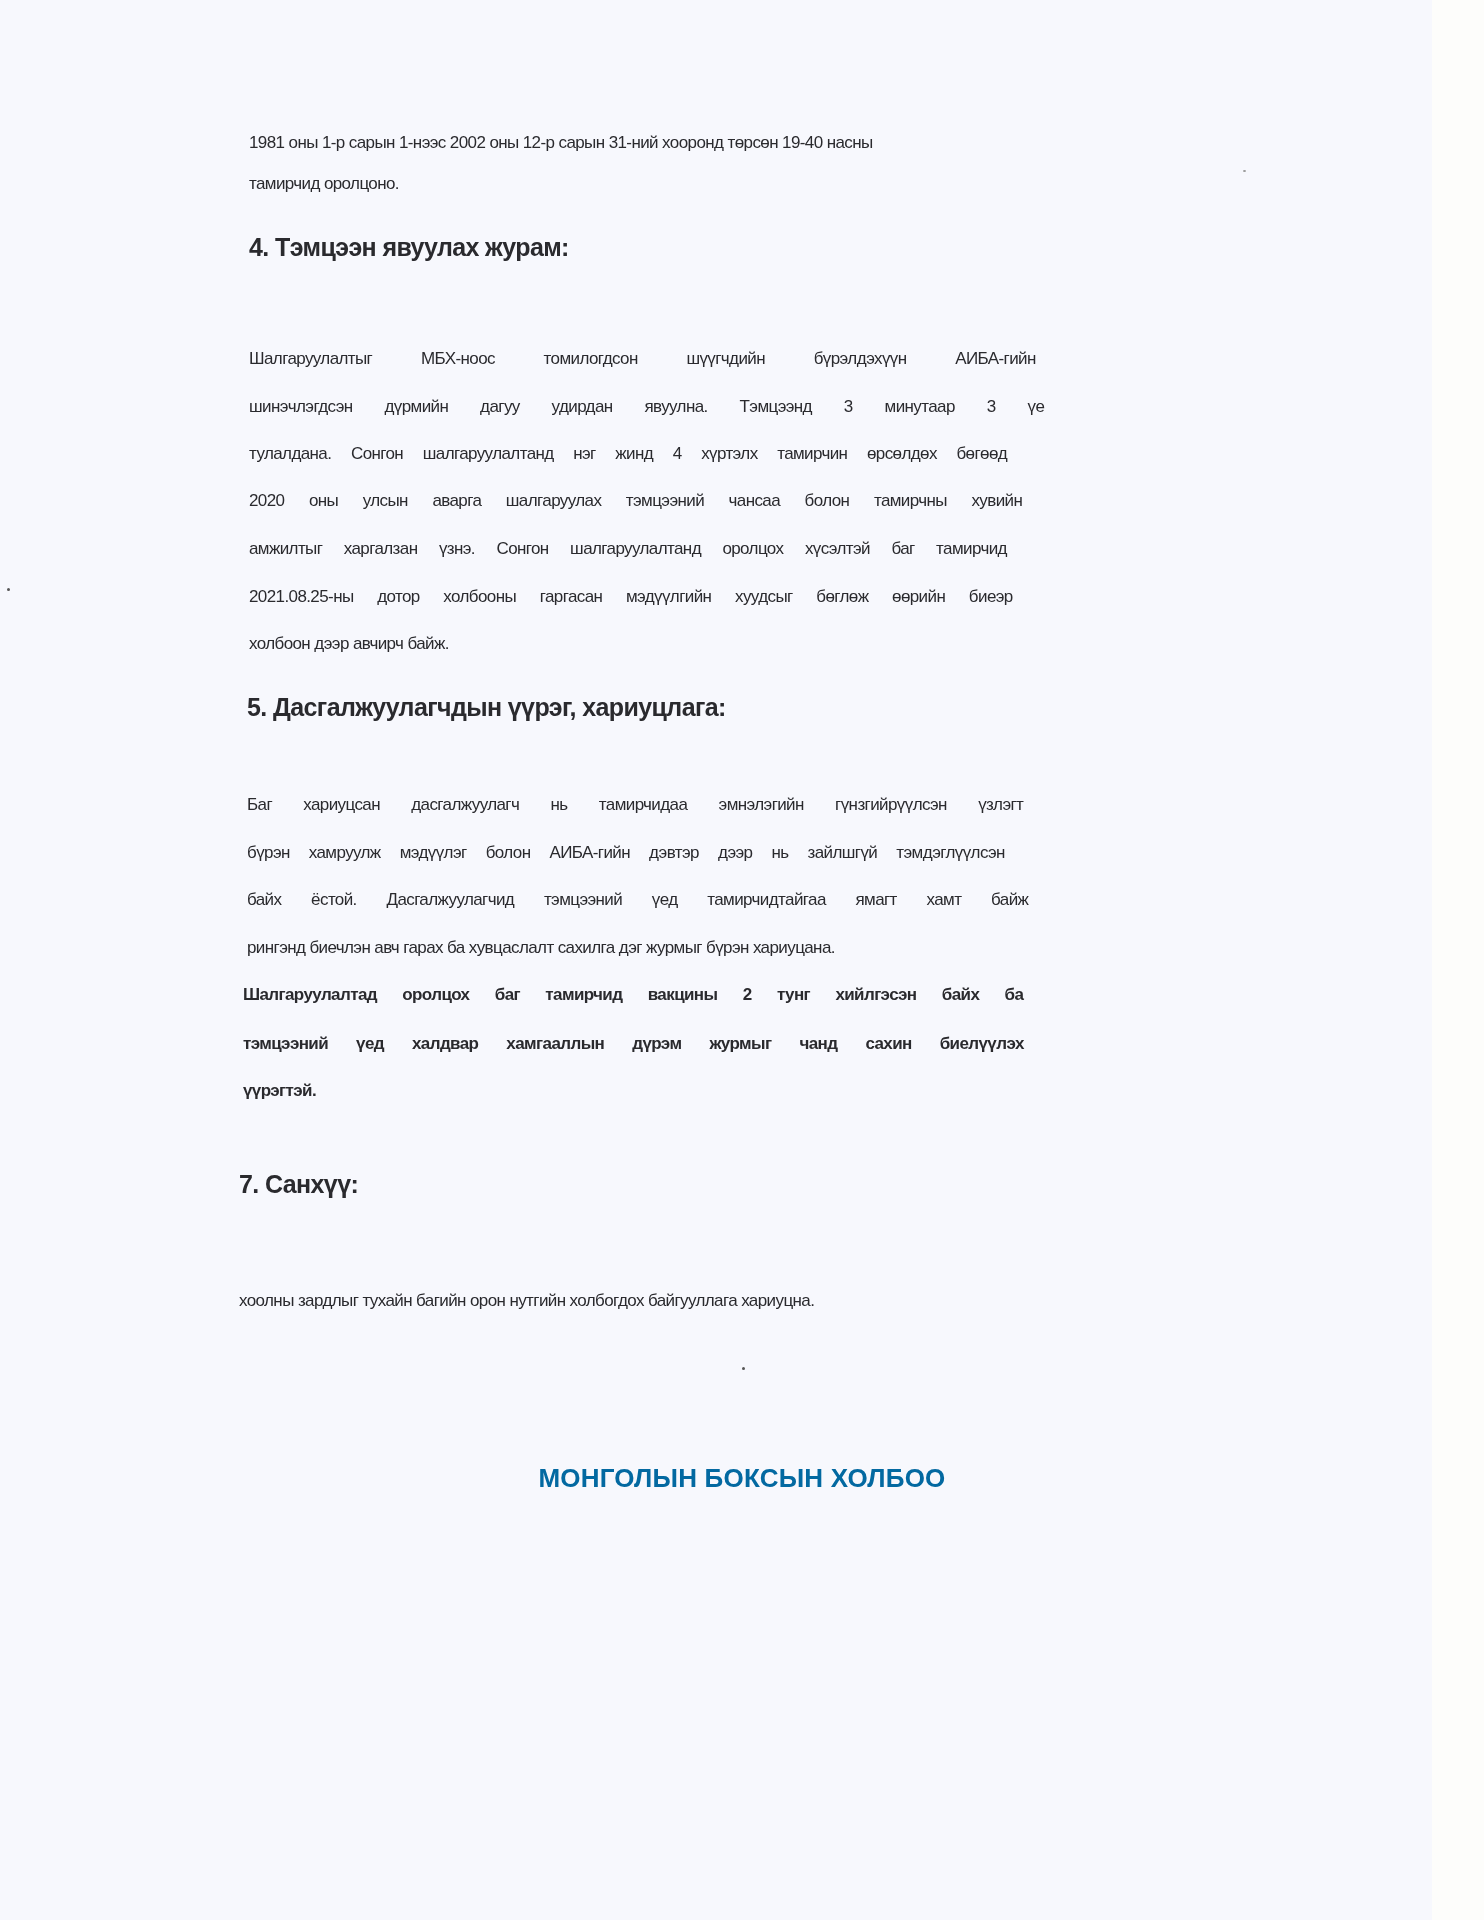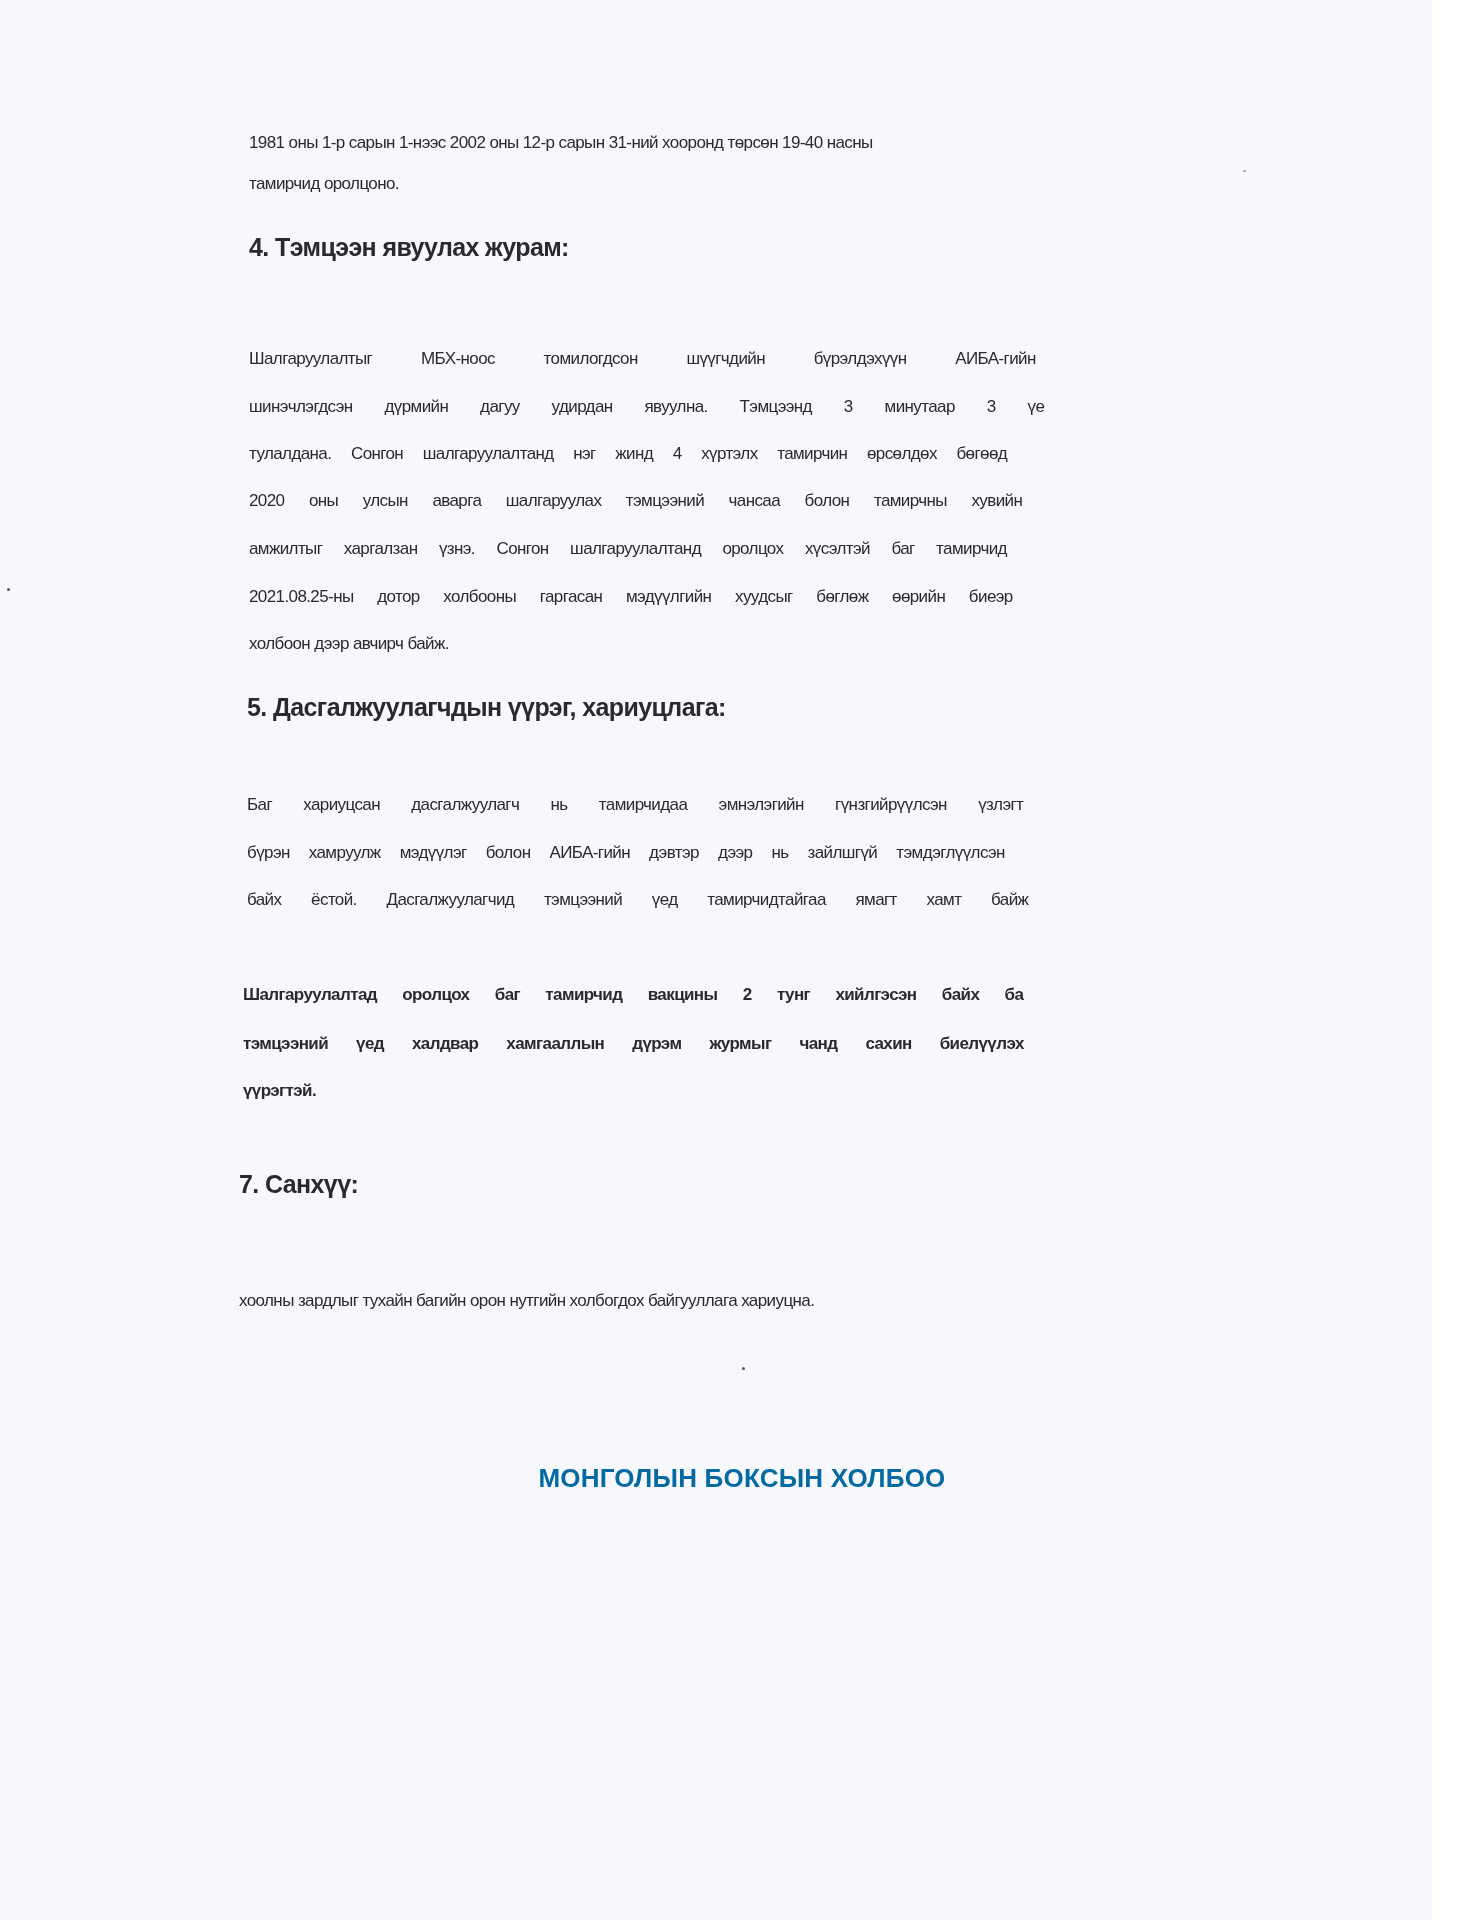--- a/index.html
+++ b/index.html
@@ -53,20 +53,21 @@
   <div class="line fit" style="top: 486px; left: 249px; word-spacing: 20.4062px;">2020 оны улсын аварга шалгаруулах тэмцээний чансаа болон тамирчны хувийн</div>
   <div class="line fit" style="top: 534px; left: 249px; word-spacing: 17.3398px;">амжилтыг харгалзан үзнэ. Сонгон шалгаруулалтанд оролцох хүсэлтэй баг тамирчид</div>
   <div class="line fit" style="top: 582px; left: 249px; word-spacing: 19.5234px;">2021.08.25-ны дотор холбооны гаргасан мэдүүлгийн хуудсыг бөглөж  өөрийн биеэр</div>
   <div class="line" style="top:629px;left:249px;">холбоон дээр авчирч байж.</div>
 
   <div class="line heading" style="top:692px;left:247px;">5. Дасгалжуулагчдын үүрэг, хариуцлага:</div>
 
   <div class="line fit" style="top: 790px; left: 247px; word-spacing: 27.1629px;">Баг хариуцсан дасгалжуулагч нь тамирчидаа эмнэлэгийн гүнзгийрүүлсэн үзлэгт</div>
   <div class="line fit" style="top: 838px; left: 247px; word-spacing: 14.934px;">бүрэн хамруулж мэдүүлэг болон АИБА-гийн дэвтэр дээр нь зайлшгүй тэмдэглүүлсэн</div>
   <div class="line fit" style="top: 885px; left: 247px; word-spacing: 25.6016px;">байх ёстой. Дасгалжуулагчид тэмцээний үед тамирчидтайгаа ямагт хамт байж</div>
+  <div class="line" style="top:933px;left:247px;">рингэнд биечлэн авч гарах ба хувцаслалт сахилга дэг журмыг бүрэн хариуцана.</div>
 
   <div class="line bold fit" style="top: 980px; left: 243px; word-spacing: 21.1979px;">Шалгаруулалтад оролцох баг тамирчид вакцины 2 тунг хийлгэсэн байх ба</div>
   <div class="line bold fit" style="top: 1029px; left: 243px; word-spacing: 23.8867px;">тэмцээний үед халдвар хамгааллын дүрэм журмыг чанд сахин биелүүлэх</div>
   <div class="line bold" style="top:1076px;left:243px;">үүрэгтэй.</div>
 
   <div class="line heading" style="top:1169px;left:239px;">7. Санхүү:</div>
 
   <div class="line" style="top:1286px;left:239px;">хоолны зардлыг тухайн багийн орон нутгийн холбогдох байгууллага хариуцна.</div>
 
 </div>

